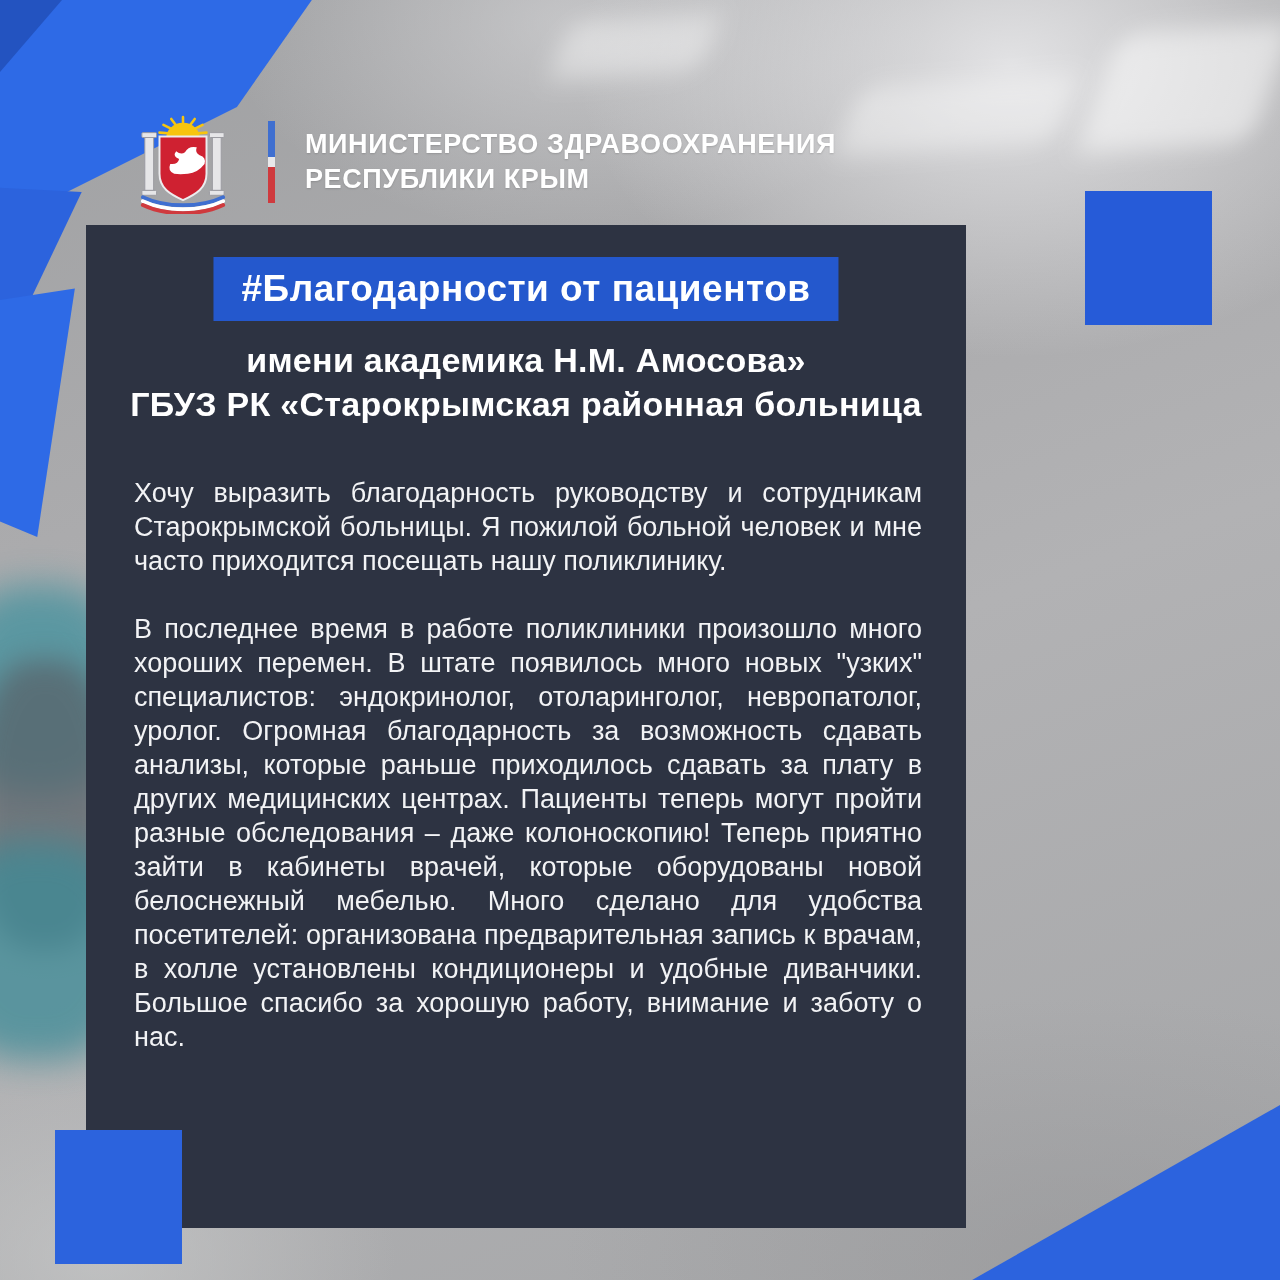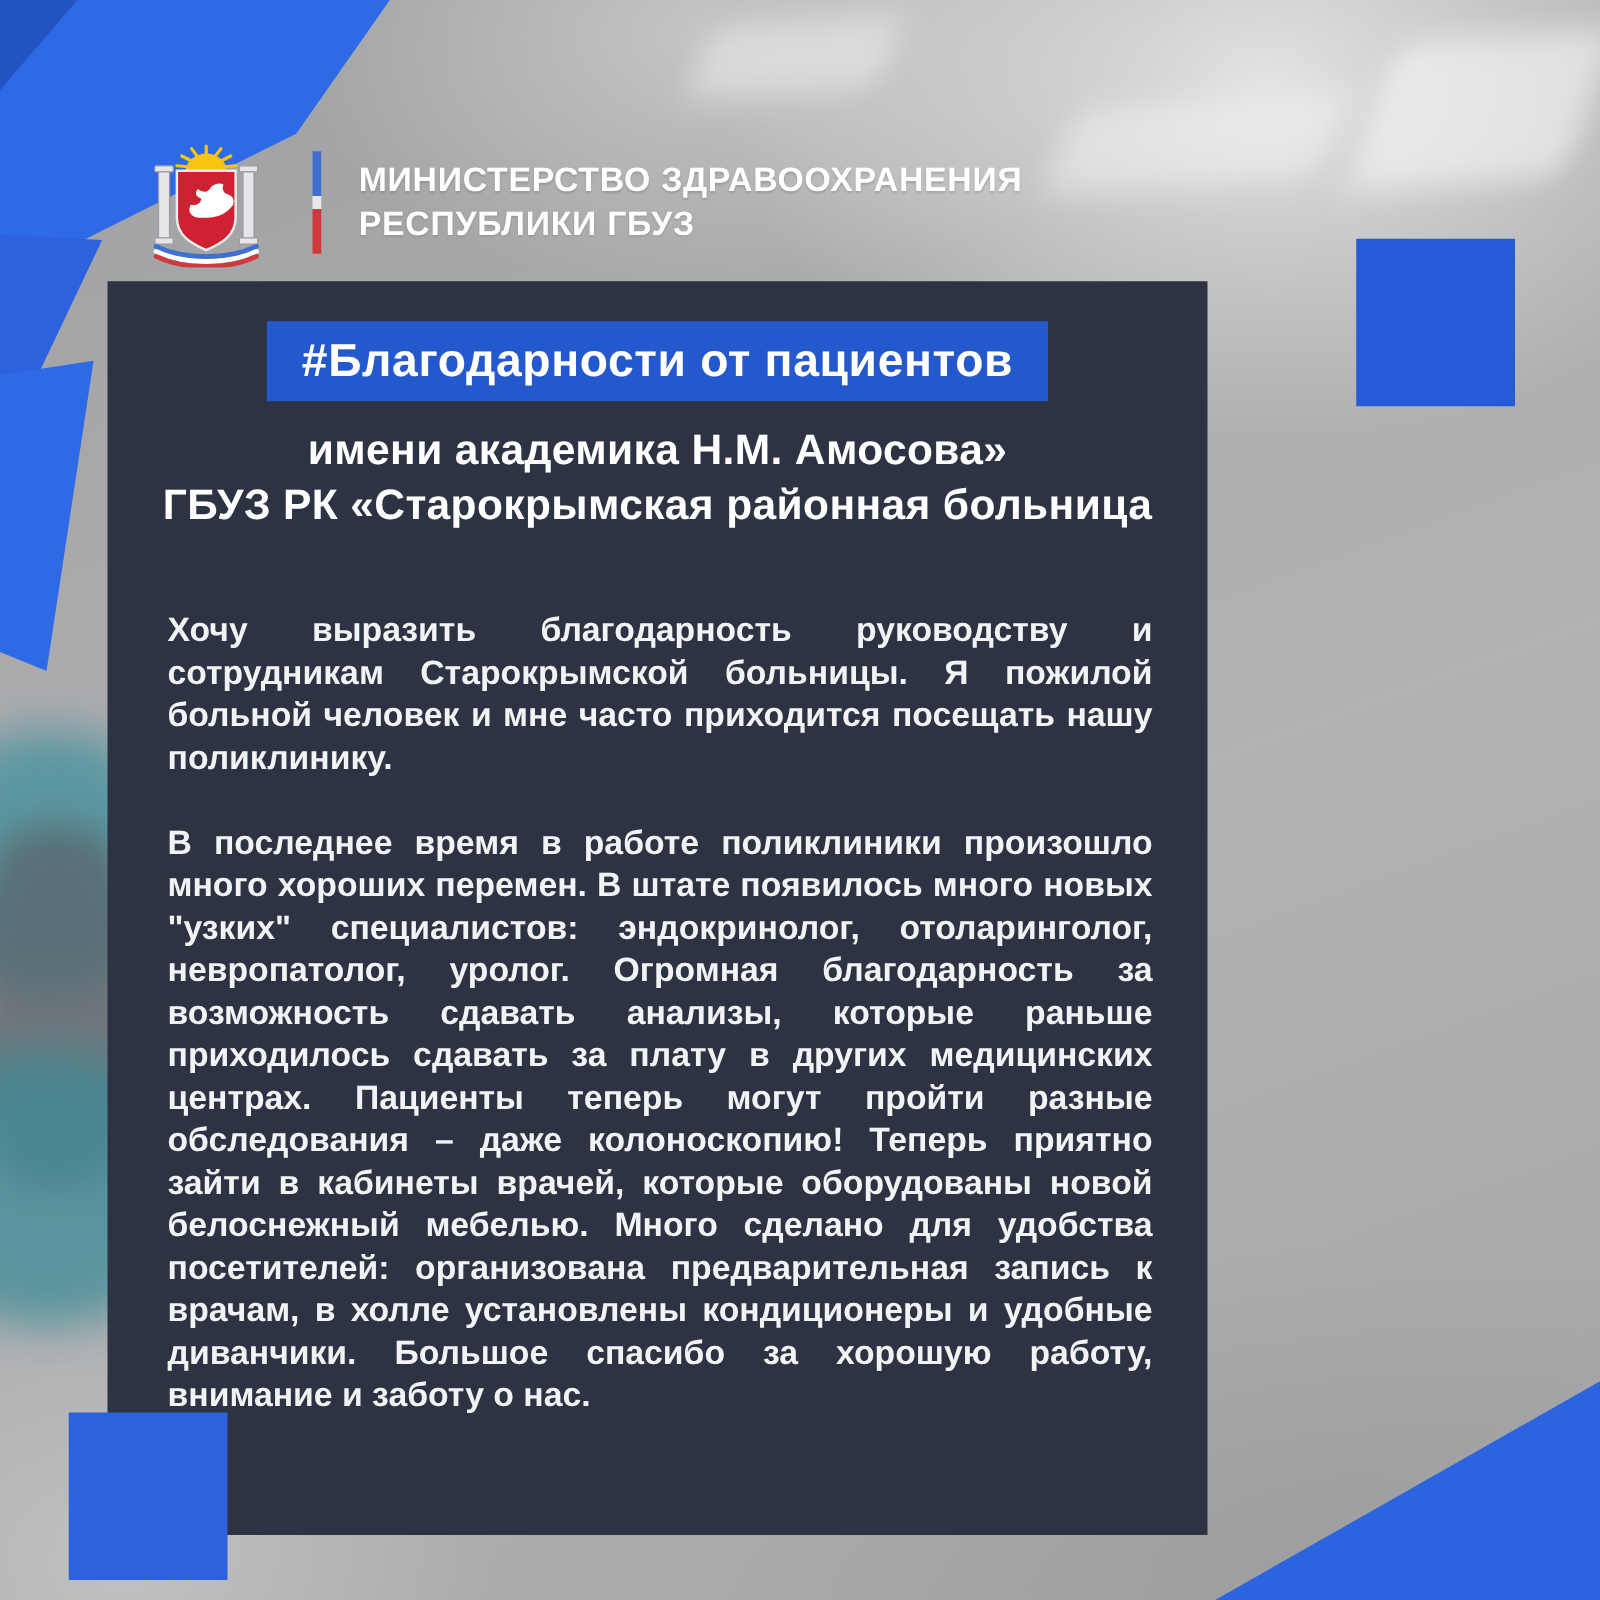--- a/index.html
+++ b/index.html
@@ -34,35 +34,35 @@
     clip-path:polygon(0 0,100% 0,0 100%);}
   .tl-mid{left:0;top:185px;width:86px;height:140px;background:#2c63dd;
     clip-path:polygon(0 2%,95% 5%,30% 89%,0 100%);}
   .tl-wedge{left:0;top:286px;width:76px;height:256px;background:#2e6ae6;
     clip-path:polygon(0 5.5%,98.5% 1%,49% 98%,0 92%);}
   .tr-square{left:1085px;top:191px;width:127px;height:134px;background:#265bd8;}
   .bl-square{left:55px;top:1130px;width:127px;height:134px;background:#2c63dd;}
   .br-triangle{left:950px;top:1100px;width:330px;height:180px;background:#2c63de;
     clip-path:polygon(100% 2.8%,100% 100%,6.7% 100%);}
   
-  .header{position:absolute;left:118px;top:110px;display:flex;align-items:center;z-index:7;}
+  .header{position:absolute;left:136px;top:110px;display:flex;align-items:center;z-index:7;}
   .coat{width:94px;height:104px;flex:none;}
   .divider{width:7px;height:82px;margin:0 30px 0 38px;flex:none;
     background:linear-gradient(#3f6fd0 0 44%,#e8e8ea 44% 56%,#cf3a3e 56% 100%);}
   .org-name{color:#fff;font-weight:700;font-size:27px;line-height:35px;letter-spacing:.6px;
     text-shadow:0 1px 2px rgba(0,0,0,.15);}
   
   .card{position:absolute;left:86px;top:225px;width:880px;height:1003px;background:#2d3342;z-index:3;}
   .badge{position:absolute;top:32px;left:50%;transform:translateX(-50%);
     background:#2458cd;color:#fff;font-weight:700;font-size:37px;
     height:64px;line-height:64px;padding:0 28px;white-space:nowrap;letter-spacing:.5px;}
   .title{position:absolute;top:113px;left:0;width:100%;text-align:center;
     color:#fff;font-weight:700;font-size:34px;line-height:44px;letter-spacing:.3px;}
-  .body-text{position:absolute;top:262px;left:48px;right:44px;color:#f2f3f5;
-    font-size:27px;line-height:34px;font-weight:700;
+  .body-text{position:absolute;top:251px;left:48px;right:44px;color:#f2f3f5;
+    font-size:27px;line-height:34px;font-weight:400;
     text-align:justify;text-align-last:left;}
   .body-text p{margin:0 0 34px 0;}
   .z2{z-index:2}.z4{z-index:4}.z5{z-index:5}
 </style>
 </head>
 <body>
 
 <div class="canvas">
 
   <div class="bg-photo"></div>
@@ -126,17 +126,17 @@
         <g fill="none" stroke-linecap="round">
           <path d="M7,88 C30,99 66,99 89,88" stroke="#3f6fd0" stroke-width="4"></path>
           <path d="M7,92 C30,103 66,103 89,92" stroke="#ffffff" stroke-width="4"></path>
           <path d="M7,96 C30,107 66,107 89,96" stroke="#cf3a3e" stroke-width="4"></path>
         </g>
       </svg>
     </span>
     <span class="divider"></span>
     <span class="org-name">
       <div>МИНИСТЕРСТВО ЗДРАВООХРАНЕНИЯ</div>
-      <div>РЕСПУБЛИКИ ГБУЗ</div>
+      <div>РЕСПУБЛИКИ КРЫМ</div>
     </span>
   </div>
 
 </div>
 
 </body></html>

